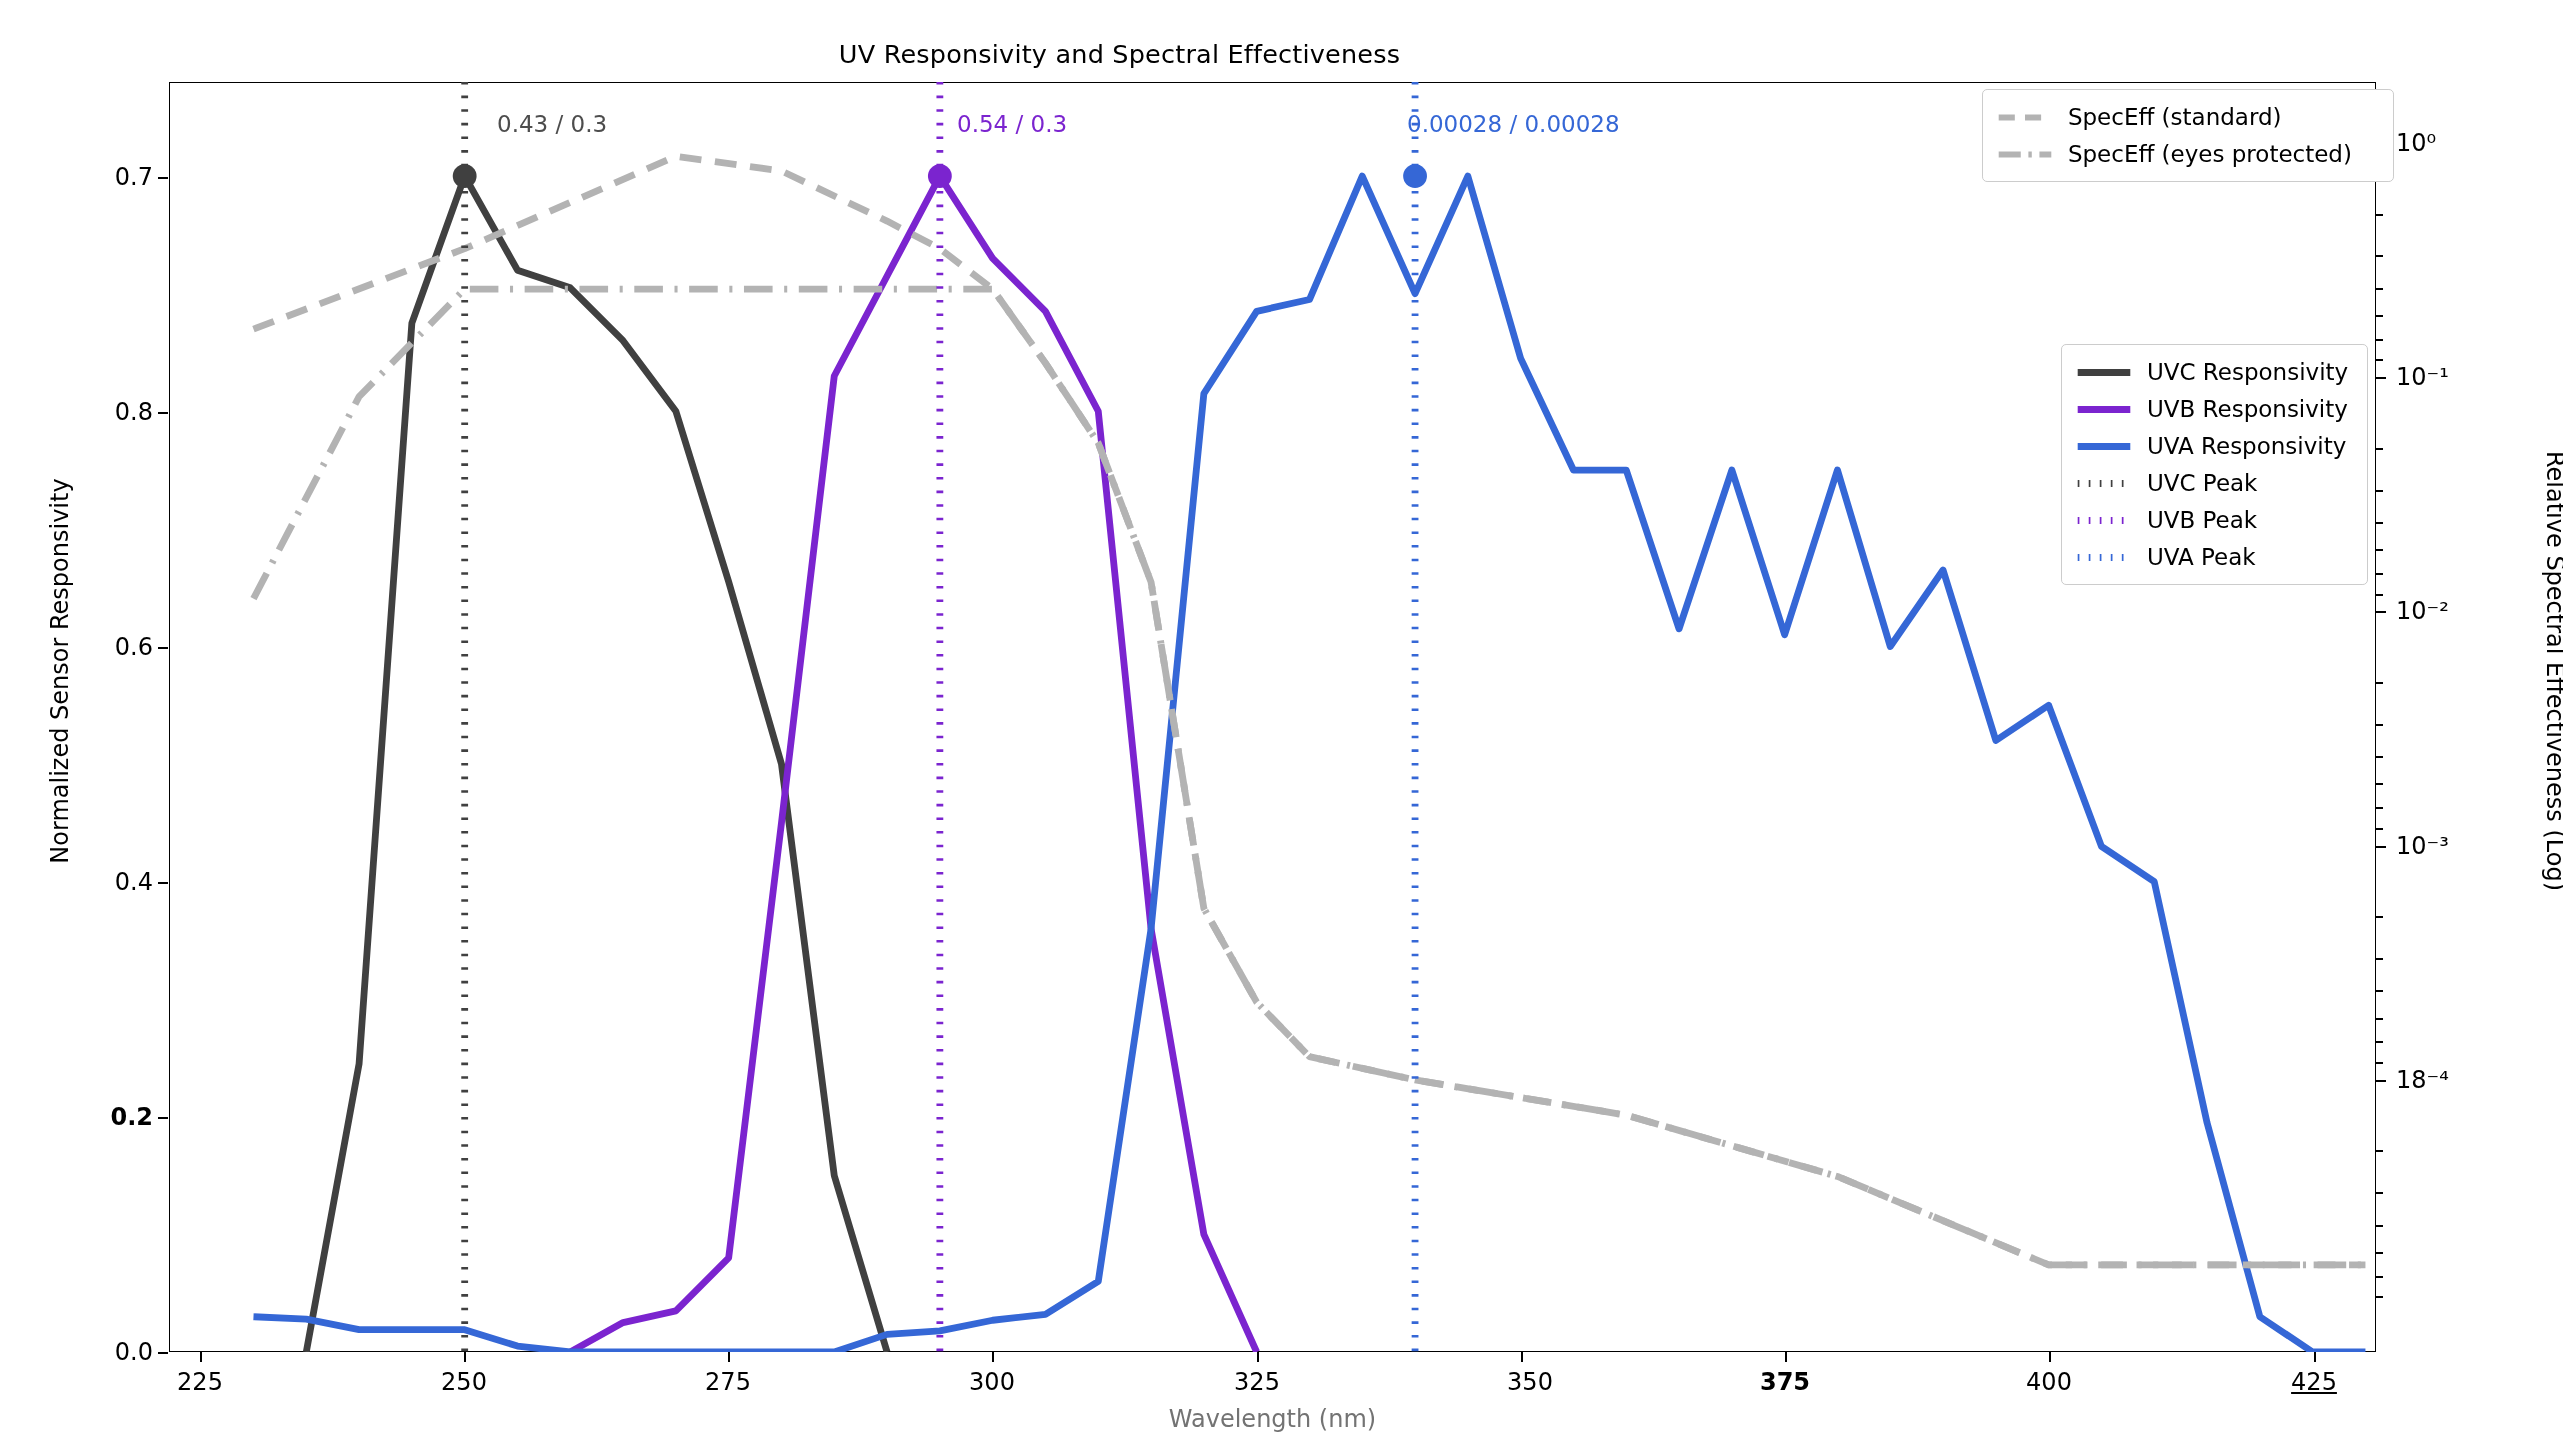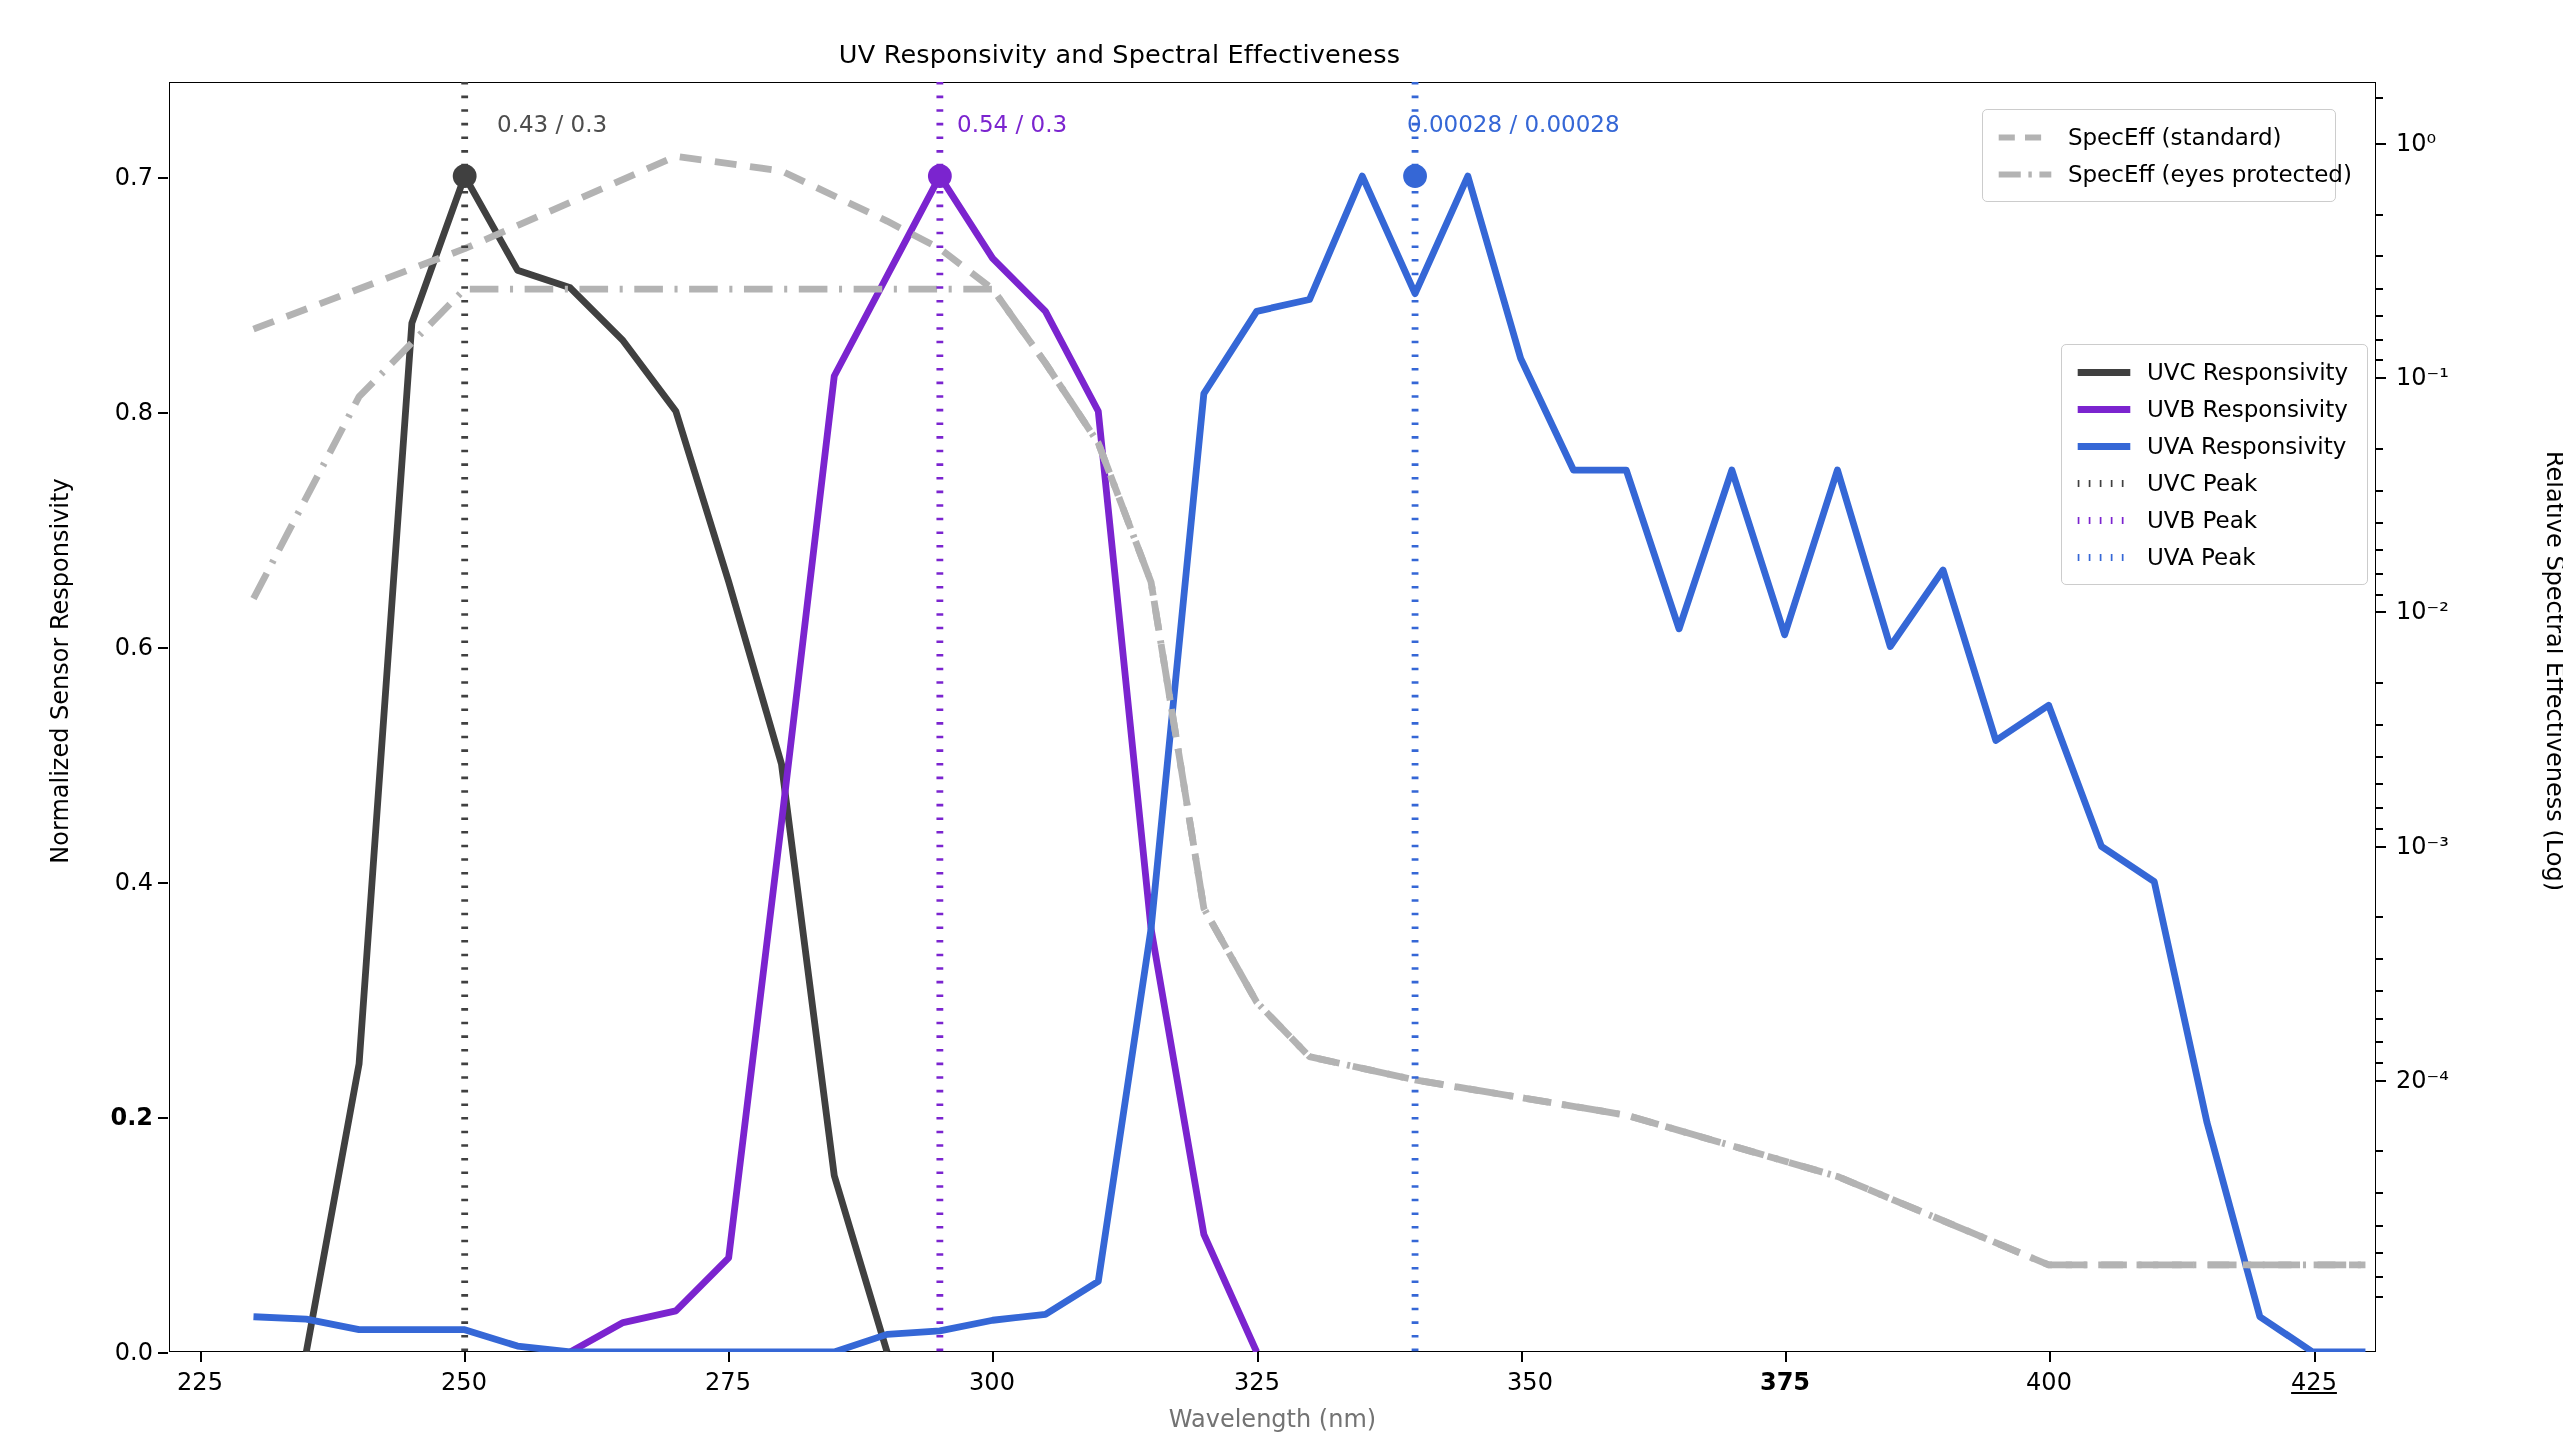--- a/index.html
+++ b/index.html
@@ -131,22 +131,21 @@
     position: absolute;
     background: #ffffff;
     border: 1.7px solid #cccccc;
     border-radius: 5.1px;
     padding: 8.5px 13.6px;
     box-sizing: border-box;
   }
   #legend-speceff {
     left: 1982px;
     top: 89px;
-    width: 354px;
-    margin-top: 20px;
+    width: 412px;
   }
   #legend-main {
     left: 2061px;
     top: 344px;
     width: 307px;
   }
   .legend-row {
     display: flex;
     align-items: center;
     height: 37px;
@@ -190,21 +189,21 @@
   <div class="tick-mark-left" style="top:1117px;"></div>
   <div class="tick-mark-left" style="top:882px;"></div>
   <div class="tick-mark-left" style="top:647px;"></div>
   <div class="tick-mark-left" style="top:412px;"></div>
   <div class="tick-mark-left" style="top:177px;"></div>
 
   <div class="ytick-label-right" style="left:2396px; top:143px;">10⁰</div>
   <div class="ytick-label-right" style="left:2396px; top:377px;">10⁻¹</div>
   <div class="ytick-label-right" style="left:2396px; top:611px;">10⁻²</div>
   <div class="ytick-label-right" style="left:2396px; top:846px;">10⁻³</div>
-  <div class="ytick-label-right" style="left:2396px; top:1080px;">20⁻⁴</div>
+  <div class="ytick-label-right" style="left:2396px; top:1080px;">18⁻⁴</div>
 
   <div class="tick-mark-right" style="top:143px;"></div>
   <div class="tick-mark-right" style="top:377px;"></div>
   <div class="tick-mark-right" style="top:611px;"></div>
   <div class="tick-mark-right" style="top:846px;"></div>
   <div class="tick-mark-right" style="top:1080px;"></div>
 
   <div class="tick-mark-right minor" style="top:97px;"></div>
   <div class="tick-mark-right minor" style="top:214px;"></div>
   <div class="tick-mark-right minor" style="top:255px;"></div>

